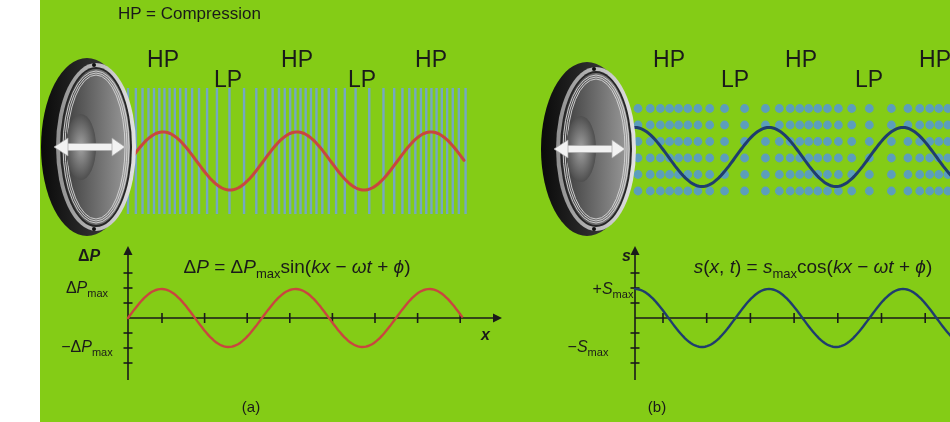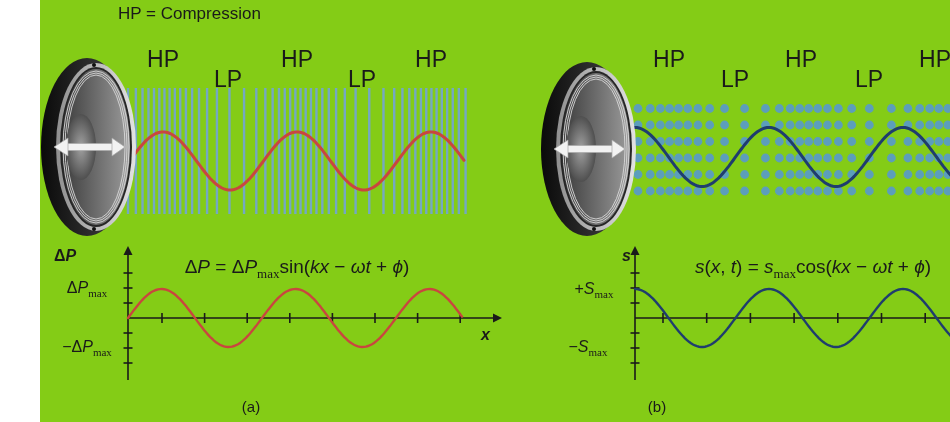--- a/index.html
+++ b/index.html
@@ -10,21 +10,21 @@
   .stage svg{position:absolute;left:0;top:0;}
   .lbl{position:absolute;white-space:nowrap;color:#1a1a1a;}
   .legend-txt{font-size:17px;}
   .region-lbl{font-size:23px;transform:translateX(-50%);}
   .caption{font-size:15px;transform:translateX(-50%);}
   .axis-x-lbl{font-size:16px;font-weight:bold;font-style:italic;}
   .axis-title{font-size:16px;font-weight:bold;}
   .axis-title .sym{font-style:italic;}
   .tick-lbl{font-size:16px;text-align:center;width:70px;}
   .tick-lbl .sym{font-style:italic;}
-  .sub{font-size:11px;position:relative;top:4px;font-family:Liberation Serif, serif;}
+  .sub{font-size:11px;position:relative;top:4px;}
   .equation{font-size:19px;transform:translateX(-50%);}
   .equation .var{font-style:italic;}
   .equation .sub{font-size:13px;top:5px;font-style:normal;}
 </style>
 </head>
 <body>
 
 <div class="stage">
 
   <svg id="scene" width="950" height="422" viewBox="0 0 950 422">
@@ -347,31 +347,31 @@
     </svg>
 
   <span class="lbl legend-txt" style="left:78px;top:4px;">HP = Compression</span>
 
   <div id="overlay-labels">
       <div class="lbl region-lbl" style="left: 123px; top: 46px;">HP</div>
       <div class="lbl region-lbl" style="left: 188px; top: 66px;">LP</div>
       <div class="lbl region-lbl" style="left: 257px; top: 46px;">HP</div>
       <div class="lbl region-lbl" style="left: 322px; top: 66px;">LP</div>
       <div class="lbl region-lbl" style="left: 391px; top: 46px;">HP</div>
-      <div class="lbl axis-title" style="left: 14px; top: 247px; width: 70px; text-align: left;"><span>Δ</span><span class="sym">P</span></div>
+      <div class="lbl axis-title" style="left: 14px; top: 247px; width: 70px; text-align: center;"><span>Δ</span><span class="sym">P</span></div>
       <div class="lbl tick-lbl" style="left: 12px; top: 279px;"><span>Δ</span><span class="sym">P</span><span class="sub">max</span></div>
       <div class="lbl tick-lbl" style="left: 12px; top: 338px;"><span>−Δ</span><span class="sym">P</span><span class="sub">max</span></div>
       <div class="lbl equation" style="left: 257px; top: 256px;"><span>Δ</span><span class="var">P</span><span> = </span><span>Δ</span><span class="var">P</span><span class="sub">max</span><span>sin(</span><span class="var">kx</span><span> − </span><span class="var">ωt</span><span> + </span><span class="var">ϕ</span><span>)</span></div>
       <div class="lbl region-lbl" style="left: 629px; top: 46px;">HP</div>
       <div class="lbl region-lbl" style="left: 695px; top: 66px;">LP</div>
       <div class="lbl region-lbl" style="left: 761px; top: 46px;">HP</div>
       <div class="lbl region-lbl" style="left: 829px; top: 66px;">LP</div>
       <div class="lbl region-lbl" style="left: 895px; top: 46px;">HP</div>
       <div class="lbl axis-title" style="left: 521px; top: 247px; width: 70px; text-align: right;"><span></span><span class="sym">s</span></div>
-      <div class="lbl tick-lbl" style="left: 519px; top: 280px;"><span>+</span><span class="sym">S</span><span class="sub">max</span></div>
+      <div class="lbl tick-lbl" style="left: 538px; top: 280px;"><span>+</span><span class="sym">S</span><span class="sub">max</span></div>
       <div class="lbl tick-lbl" style="left: 513px; top: 338px;"><span>−</span><span class="sym">S</span><span class="sub">max</span></div>
       <div class="lbl equation" style="left: 773px; top: 256px; text-align: right;"><span class="var">s</span><span>(</span><span class="var">x</span><span>, </span><span class="var">t</span><span>) = </span><span class="var">s</span><span class="sub">max</span><span>cos(</span><span class="var">kx</span><span> − </span><span class="var">ωt</span><span> + </span><span class="var">ϕ</span><span>)</span></div>
     </div>
 
   <span class="lbl axis-x-lbl" style="left:441px;top:326px;">x</span>
   <span class="lbl axis-x-lbl" style="left:936px;top:326px;">x</span>
 
   <span class="lbl caption" style="left:211px;top:398px;">(a)</span>
   <span class="lbl caption" style="left:617px;top:398px;">(b)</span>
 </div>

